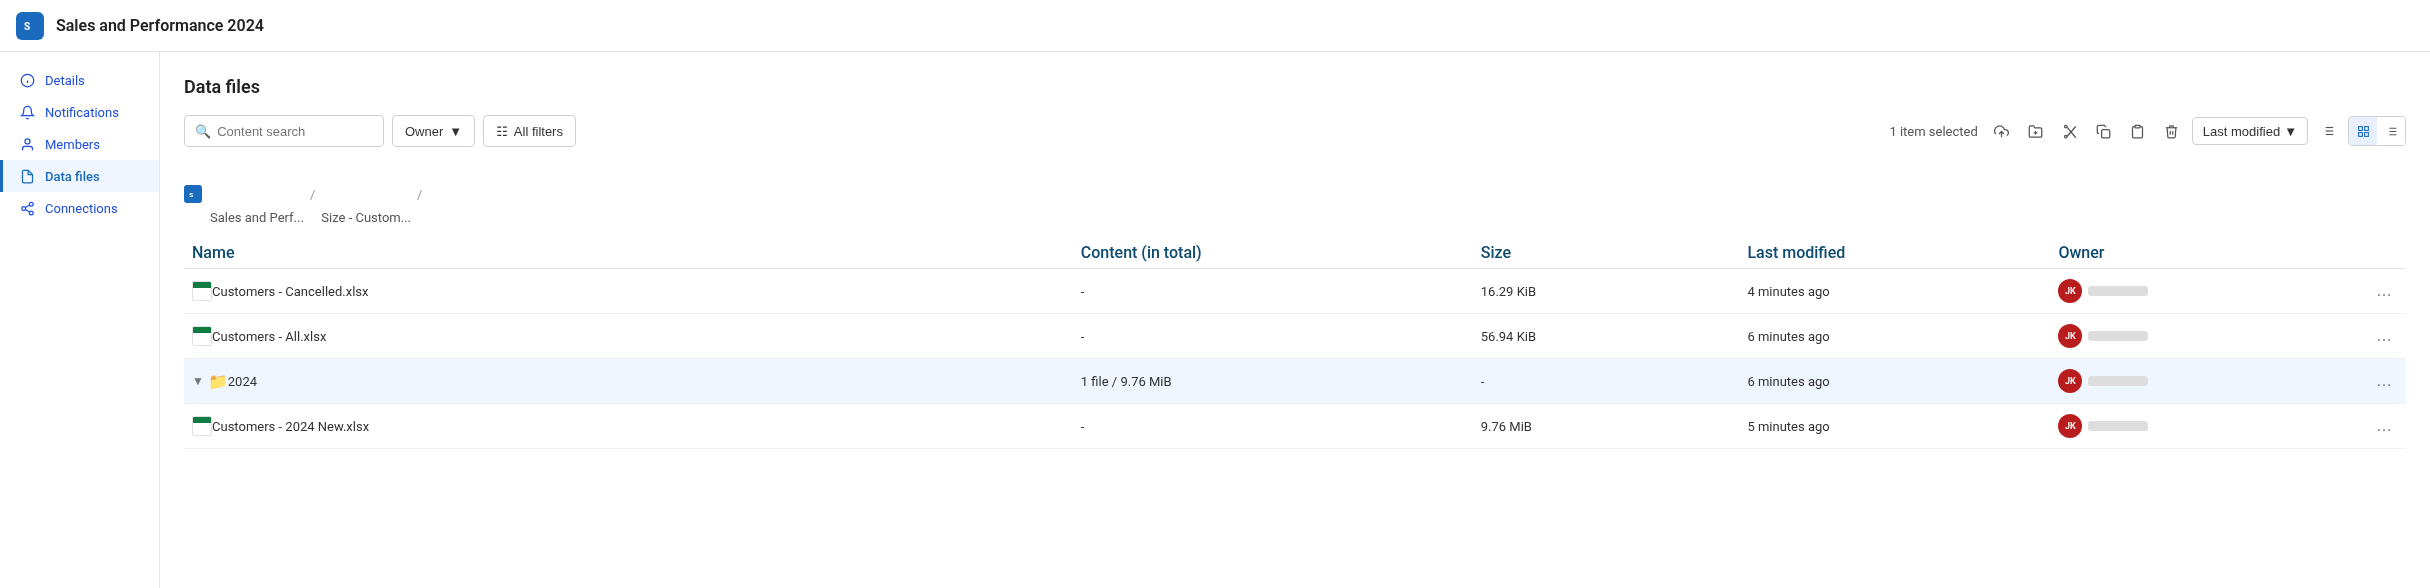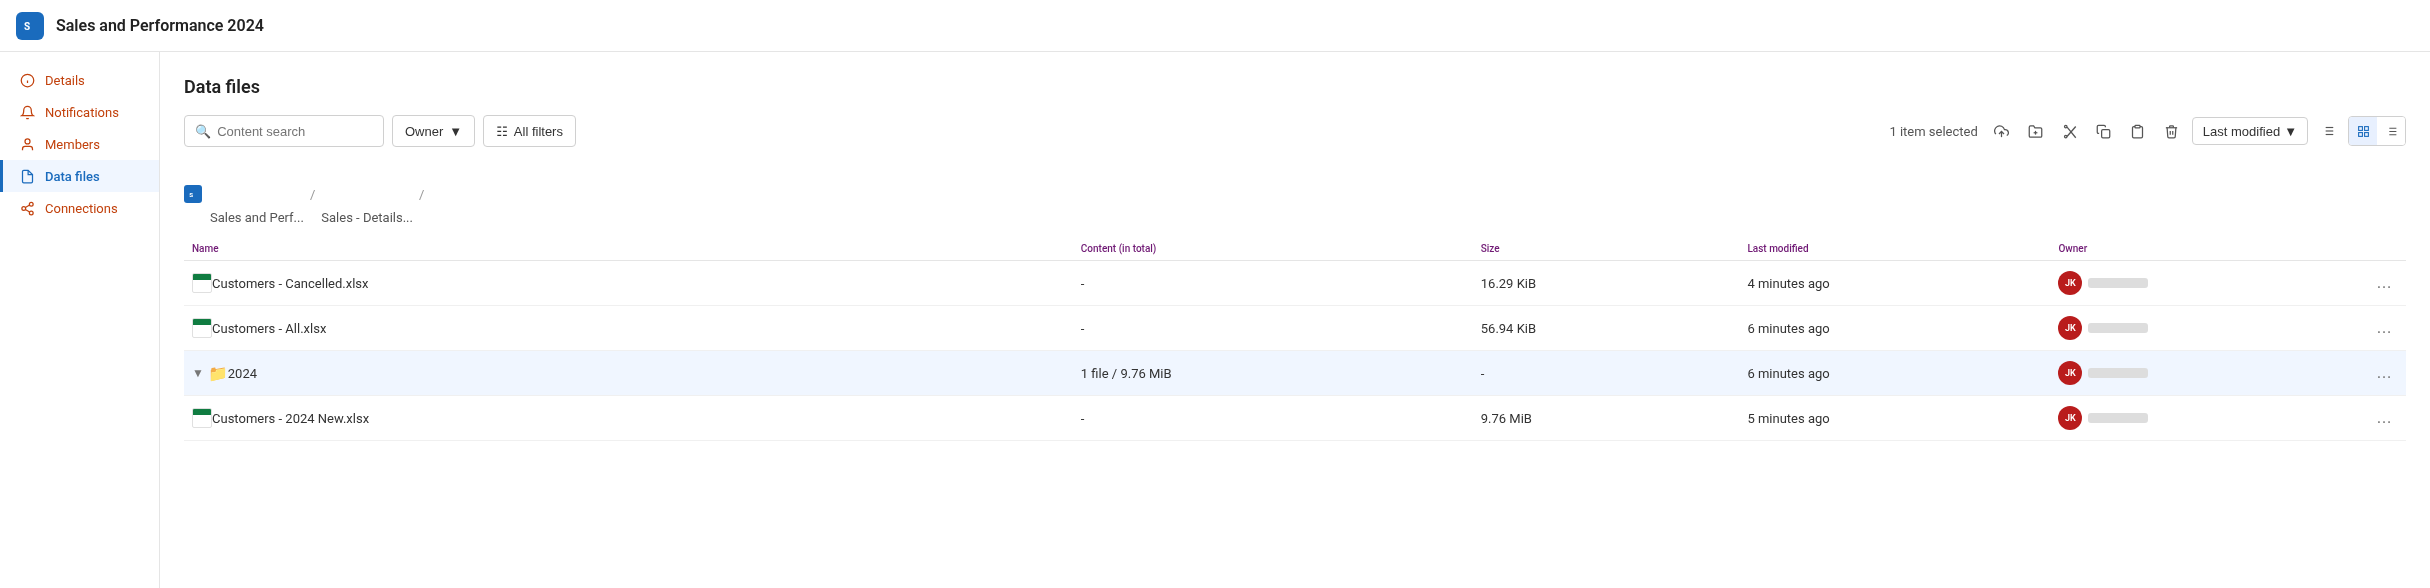--- a/index.html
+++ b/index.html
@@ -36,21 +36,21 @@
       width: 160px;
       border-right: 1px solid #e5e5e5;
       padding: 12px 0;
       flex-shrink: 0;
     }
     .sidebar-item {
       display: flex;
       align-items: center;
       padding: 8px 16px;
       cursor: pointer;
-      color: #c2410c;
+      color: #1d4ed8;
       font-size: 13px;
       gap: 10px;
       border-left: 3px solid transparent;
     }
     .sidebar-item.active {
       color: #1a6bbd;
       border-left: 3px solid #1a6bbd;
       background: #f0f6ff;
       font-weight: 500;
     }
@@ -171,23 +171,23 @@
       align-items: center;
       justify-content: center;
       margin-right: 2px;
     }
     .breadcrumb-logo svg { width: 10px; height: 10px; fill: #fff; }
 
     
     .file-table { width: 100%; border-collapse: collapse; }
     .file-table th {
       text-align: left;
-      font-size: 10px;
+      font-size: 16px;
       font-weight: 500;
-      color: #701a75;
+      color: #0c4a6e;
       padding: 6px 8px;
       border-bottom: 1px solid #e5e5e5;
     }
     .file-table td {
       padding: 10px 8px;
       font-size: 13px;
       color: #333;
       border-bottom: 1px solid #f0f0f0;
       vertical-align: middle;
     }
@@ -451,21 +451,21 @@
 
     <div class="breadcrumb">
       <div class="breadcrumb-logo">
         <svg viewBox="0 0 16 16">
             <rect width="16" height="16" rx="2" fill="#1a6bbd"></rect>
             <text x="2" y="12" font-size="10" fill="#fff" font-weight="bold">S</text>
           </svg>
       </div>
       <span class="breadcrumb-item">Sales and Perf...</span>
       <span class="breadcrumb-sep">/</span>
-      <span class="breadcrumb-item">Sales - Details...</span>
+      <span class="breadcrumb-item">Size - Custom...</span>
       <span class="breadcrumb-sep">/</span>
     </div>
 
     <table class="file-table">
       <thead>
         <tr>
           <th class="col-name">Name</th>
           <th class="col-content">Content (in total)</th>
           <th class="col-size">Size</th>
           <th class="col-modified">Last modified</th>

